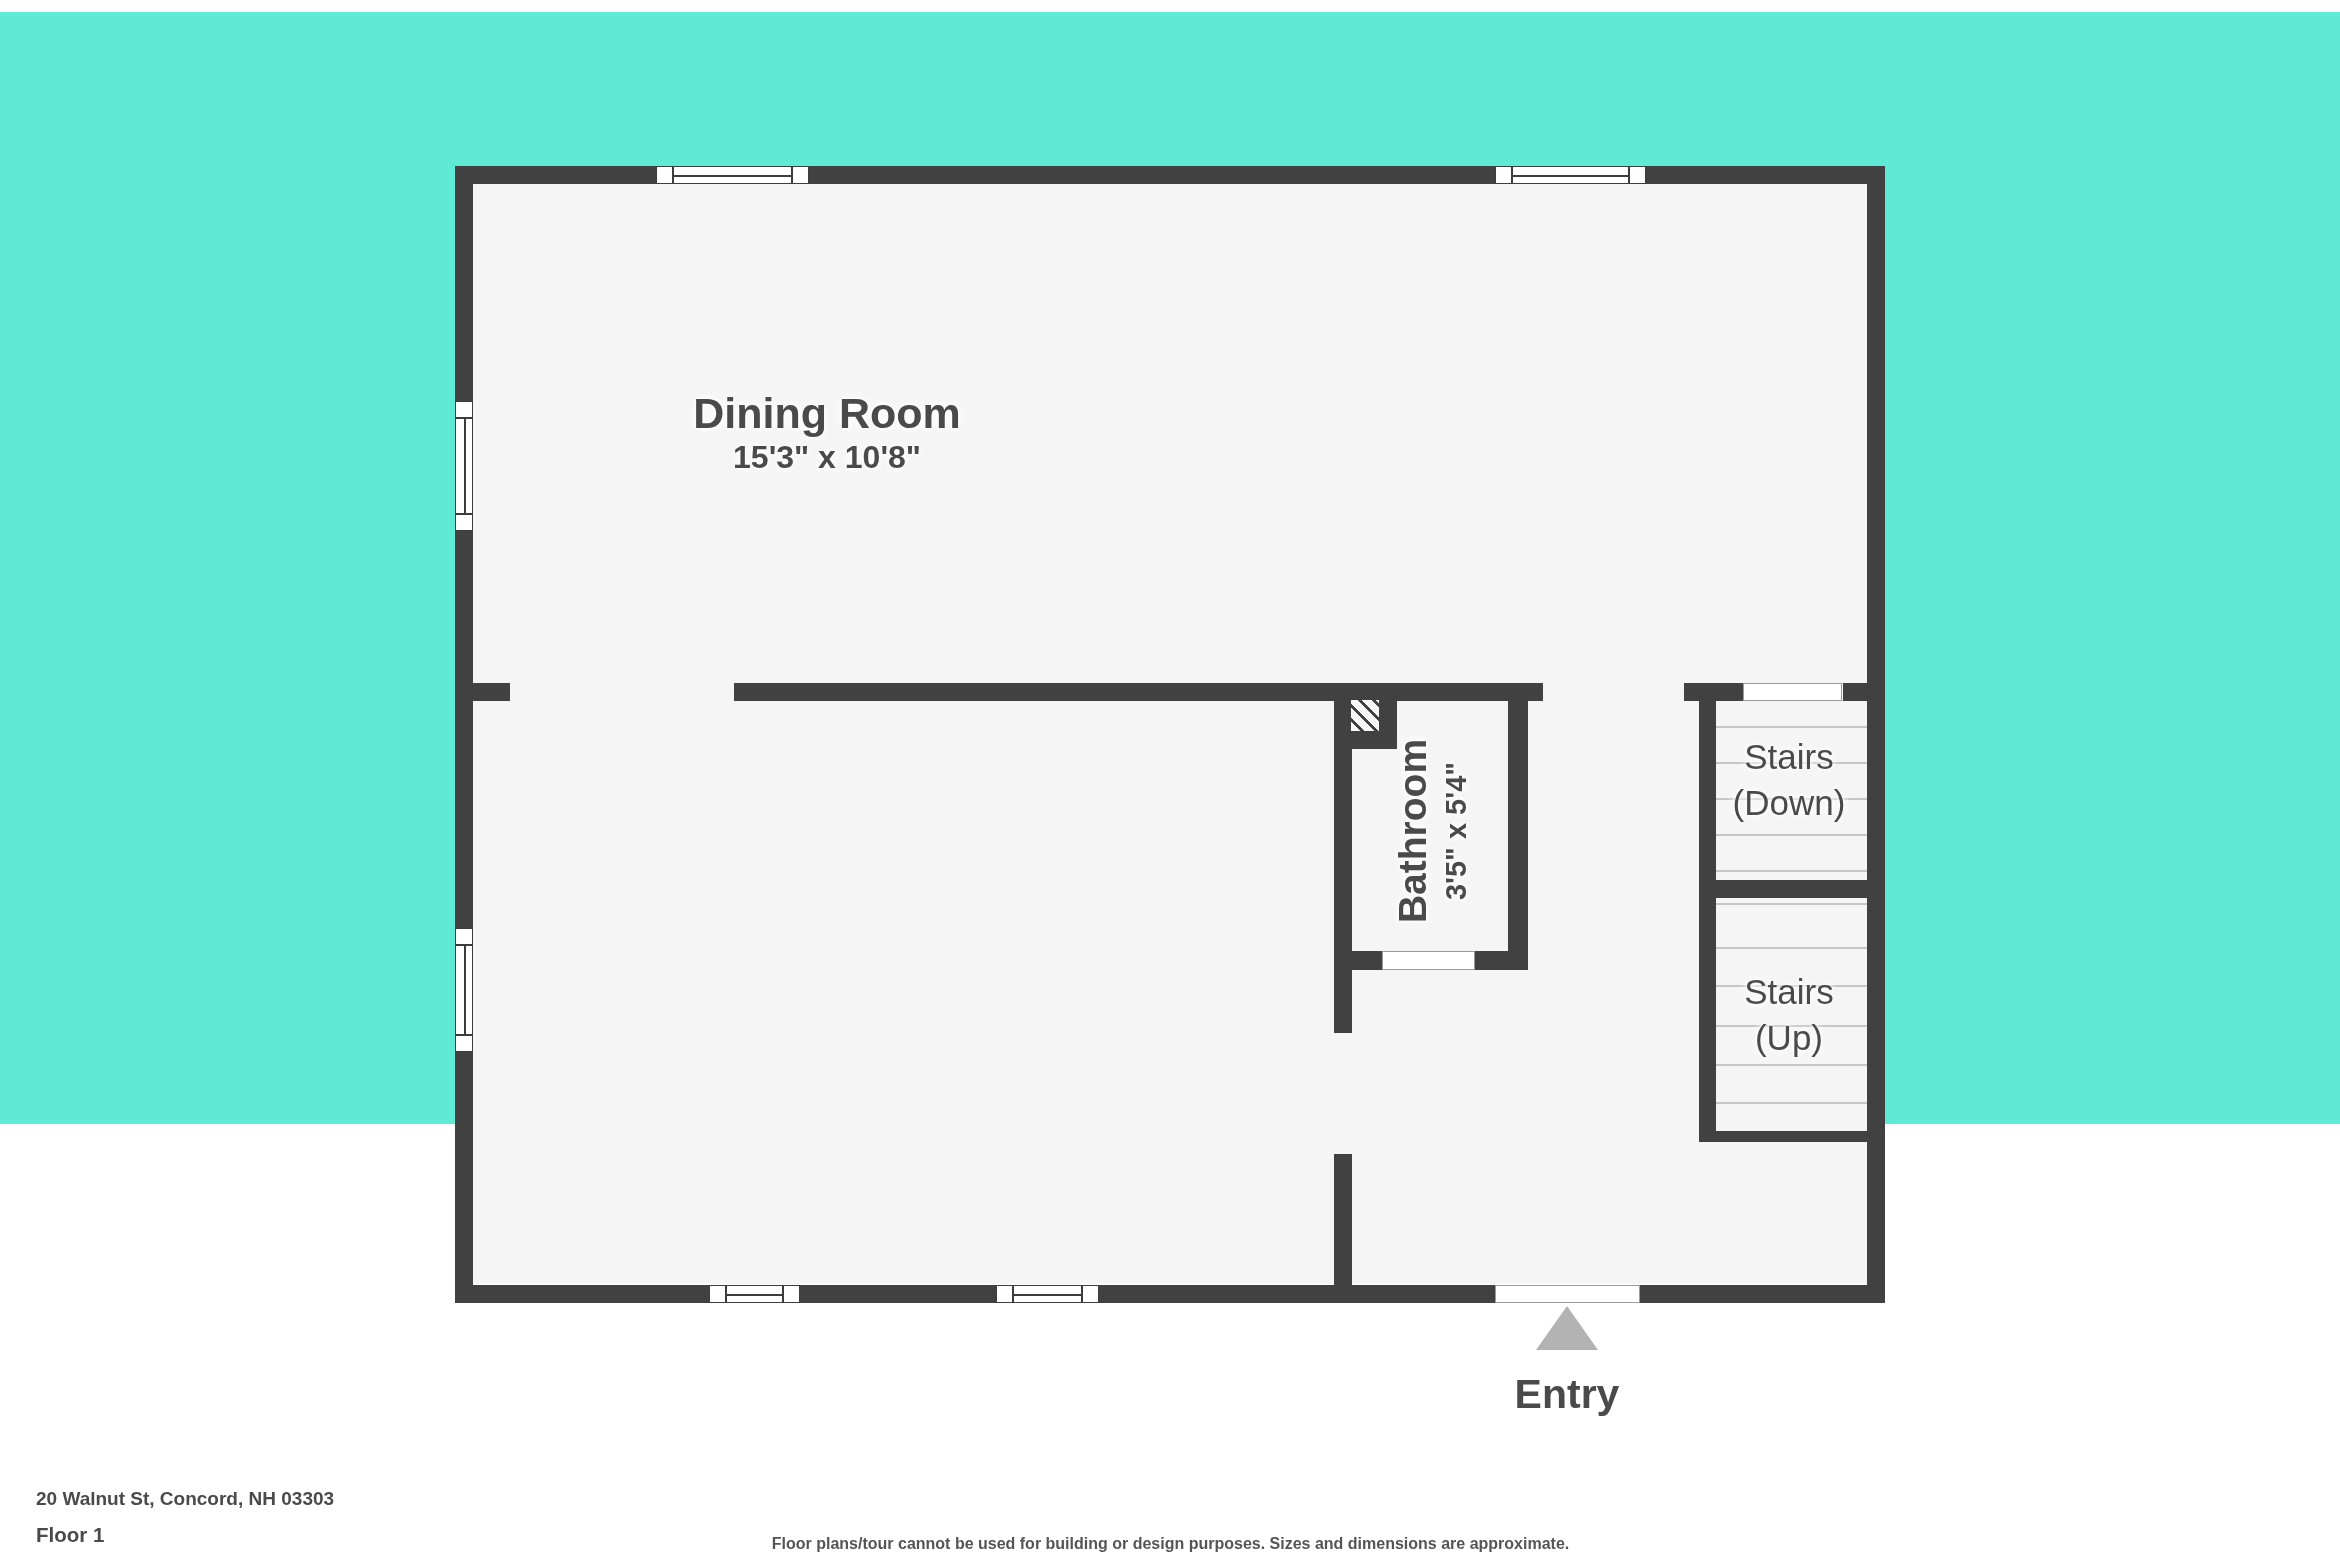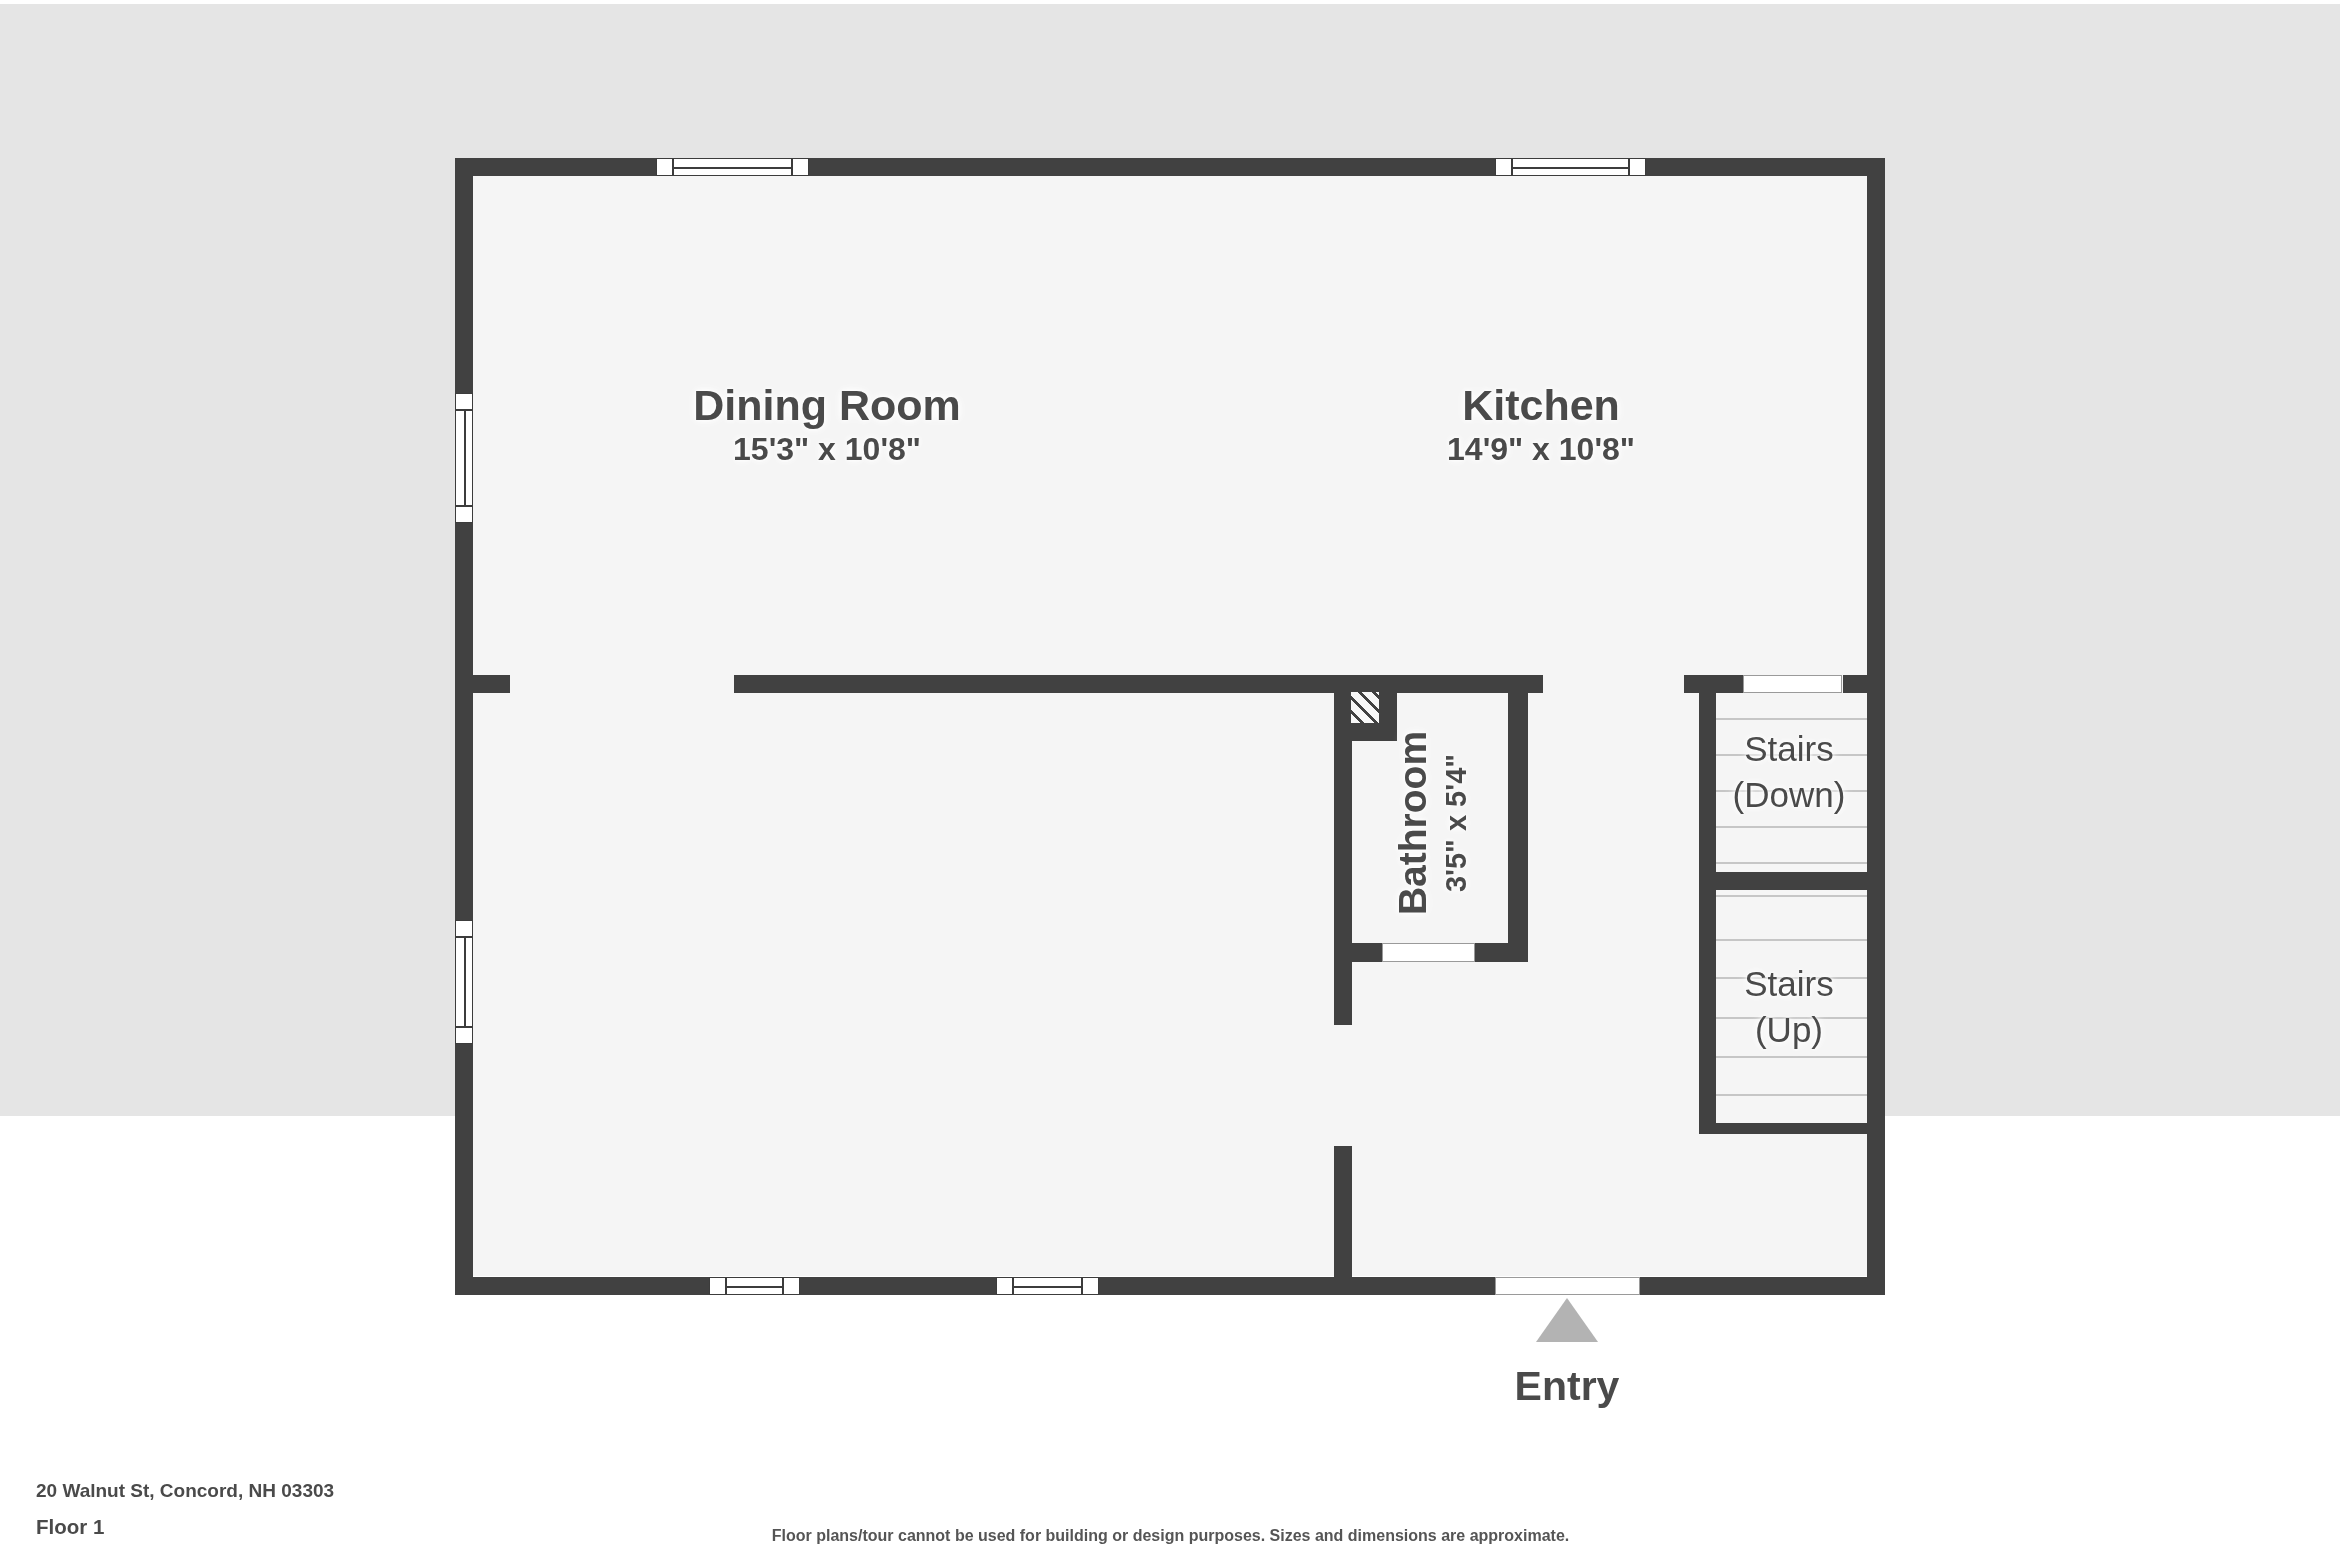--- a/index.html
+++ b/index.html
@@ -1,17 +1,17 @@
 <!DOCTYPE html>
 <html><head>
 <meta charset="utf-8">
 <style>
   html,body{margin:0;padding:0;background:#fff;width:2341px;height:1560px;overflow:hidden;
     font-family:"Liberation Sans", sans-serif;}
-  #canvas{position:absolute;left:0;top:4px;width:2341px;height:1112px;background:#e5e5e5;}
+  #canvas{position:absolute;left:0;top:12px;width:2341px;height:1112px;background:#5eead4;}
   #plan{position:absolute;left:455px;top:154px;width:1430px;height:1136px;}
   .floor{position:absolute;left:17.6px;top:17.6px;right:17.6px;bottom:17.6px;background:#f5f5f5;}
   .wall{position:absolute;background:#414141;}
   .opening{position:absolute;background:#ffffff;border:1px solid #9a9a9a;box-sizing:border-box;}
   
   .hwin{position:absolute;background:#fff;border:1px solid #3c3c3c;box-sizing:border-box;}
   .hwin .cl{position:absolute;top:0;bottom:0;left:14.6px;width:0;border-left:2px solid #3c3c3c;}
   .hwin .cr{position:absolute;top:0;bottom:0;right:14.6px;width:0;border-right:2px solid #3c3c3c;}
   .hwin .mid{position:absolute;left:15.6px;right:15.6px;top:50%;height:0;border-top:2px solid #3c3c3c;}
   .vwin{position:absolute;background:#fff;border:1px solid #3c3c3c;box-sizing:border-box;}
@@ -114,24 +114,20 @@
     <div class="tread" style="left:1261px;top:781px;width:151px;"></div>
     <div class="tread" style="left:1261px;top:819px;width:151px;"></div>
     <div class="tread" style="left:1261px;top:859px;width:151px;"></div>
     <div class="tread" style="left:1261px;top:898px;width:151px;"></div>
     <div class="tread" style="left:1261px;top:936px;width:151px;"></div>
 
     <div class="room-label" style="left:372px;top:267px;">
       <div class="title">Dining Room</div>
       <div class="dims">15'3" x 10'8"</div>
     </div>
-    <div class="room-label" style="left:1086px;top:267px;">
-      <div class="title">Kitchen</div>
-      <div class="dims">14'9" x 10'8"</div>
-    </div>
     <div class="room-label bath-label" style="left:977px;top:665px;">
       <div class="title">Bathroom</div>
       <div class="dims">3'5" x 5'4"</div>
     </div>
 
     <div class="room-label stairs-label" style="left:1334px;top:614px;">
       <div class="title2">Stairs</div>
       <div class="title2">(Down)</div>
     </div>
     <div class="room-label stairs-label" style="left:1334px;top:849px;">

